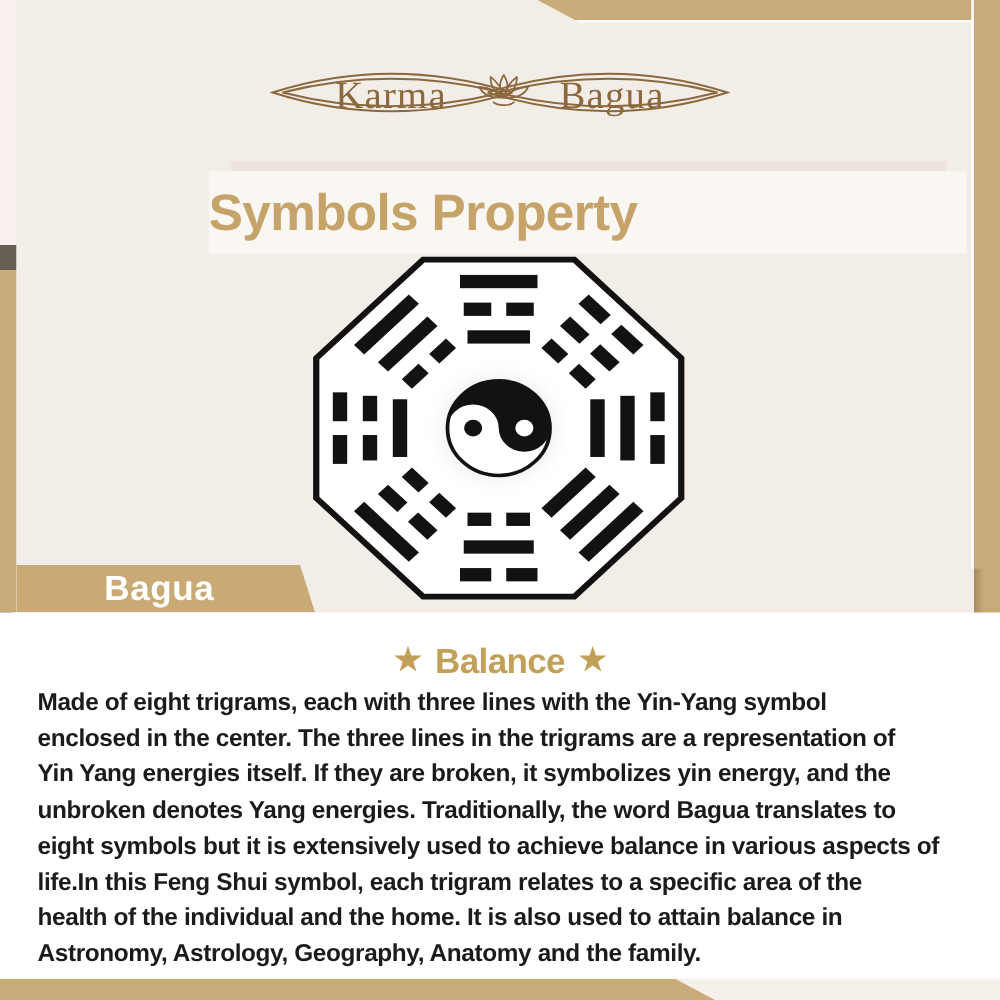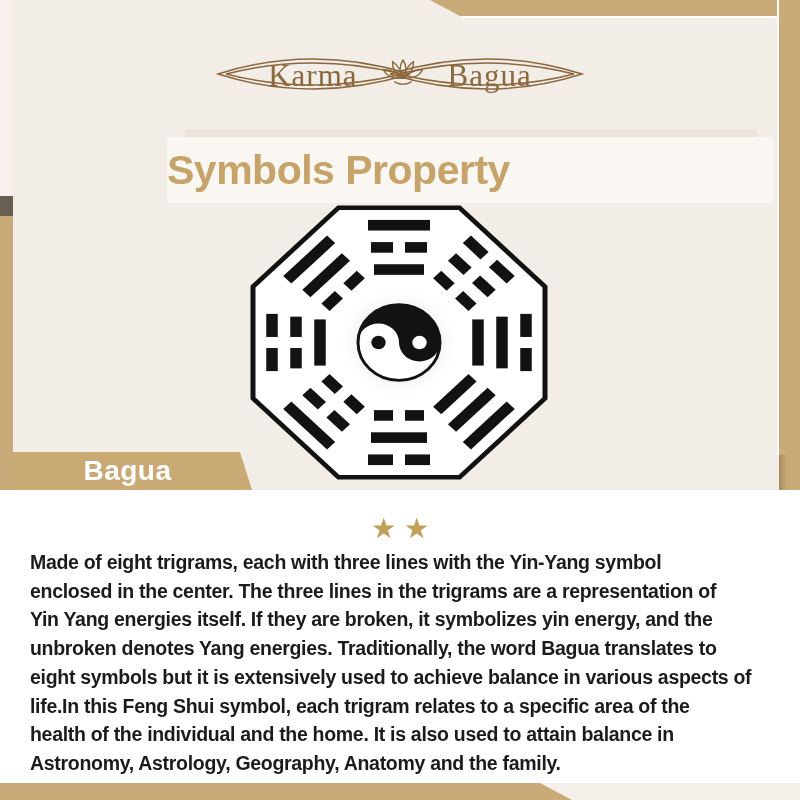--- a/index.html
+++ b/index.html
@@ -194,20 +194,21 @@
   </svg>
 
   <div class="ribbon">
     <span class="ribbon-text">Bagua</span>
   </div>
   <div class="left-cap-bottom"></div>
 
   <div class="section-bottom"></div>
   <div class="tagline">
     <span class="star">★</span>
+    <span>Balance</span>
     <span class="star">★</span>
   </div>
   <div class="paragraph">Made of eight trigrams, each with three lines with the Yin-Yang symbol
 enclosed in the center. The three lines in the trigrams are a representation of
 Yin Yang energies itself. If they are broken, it symbolizes yin energy, and the
 unbroken denotes Yang energies. Traditionally, the word Bagua translates to
 eight symbols but it is extensively used to achieve balance in various aspects of
 life.In this Feng Shui symbol, each trigram relates to a specific area of the
 health of the individual and the home. It is also used to attain balance in
 Astronomy, Astrology, Geography, Anatomy and the family.</div>

